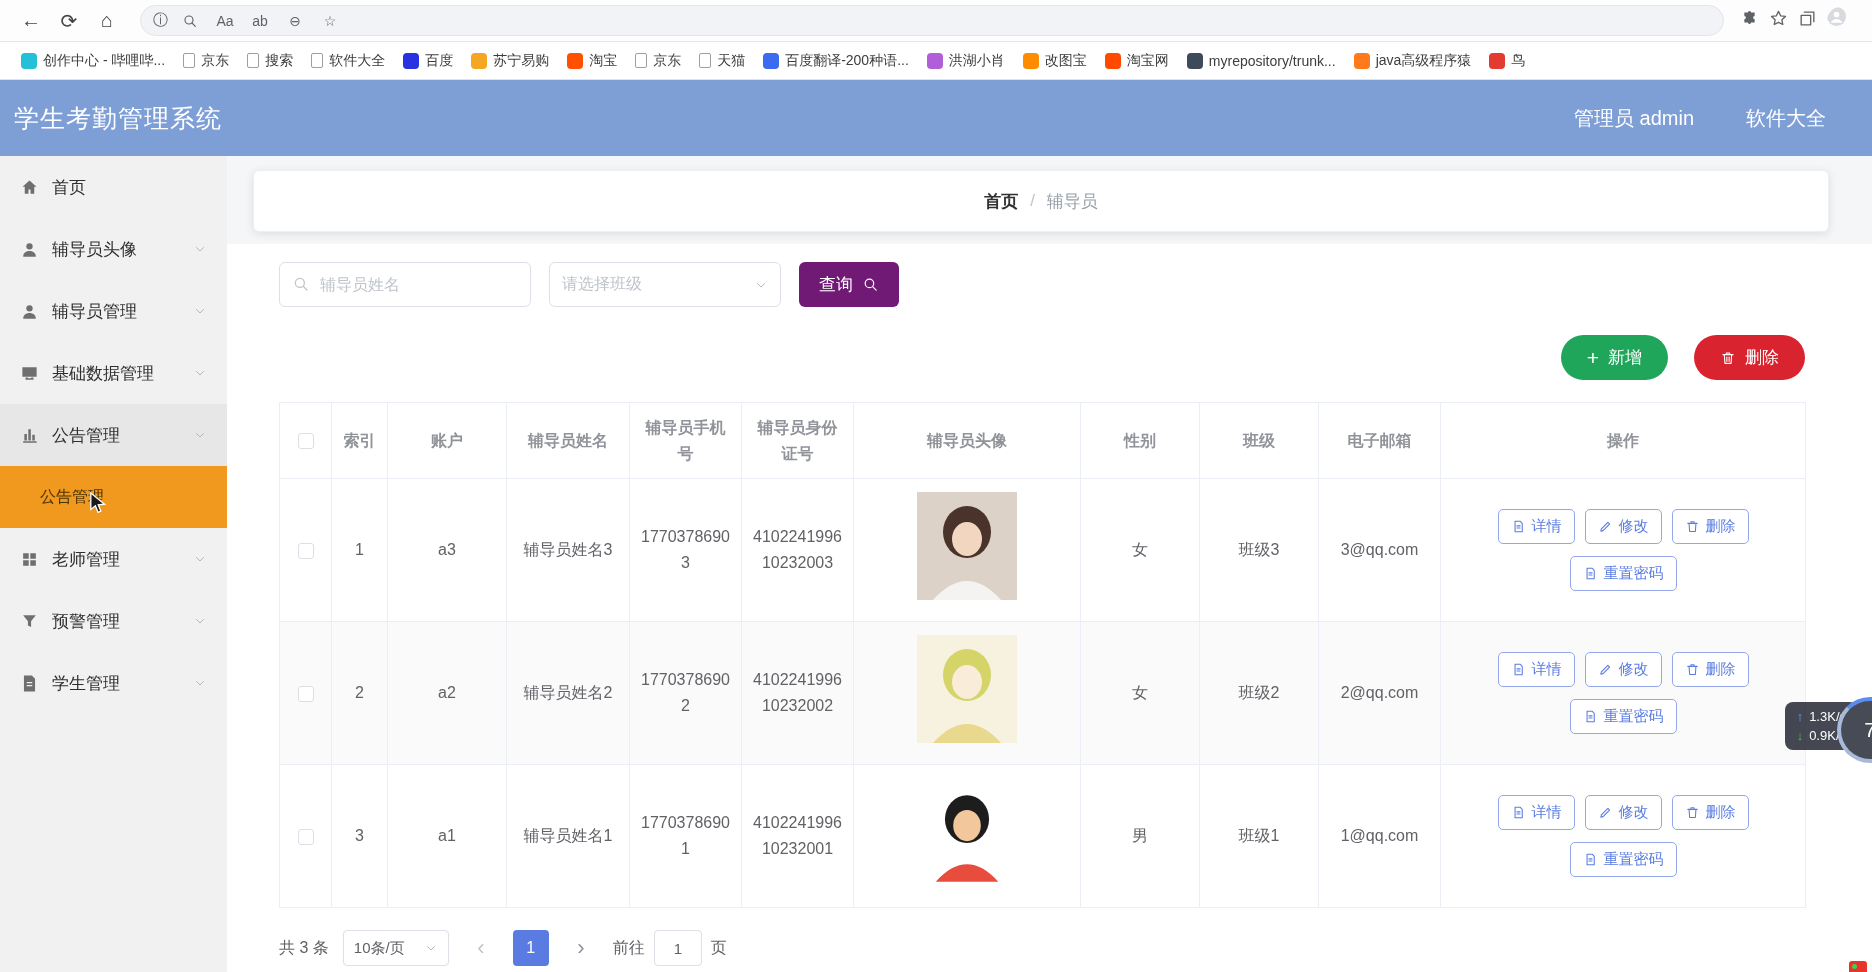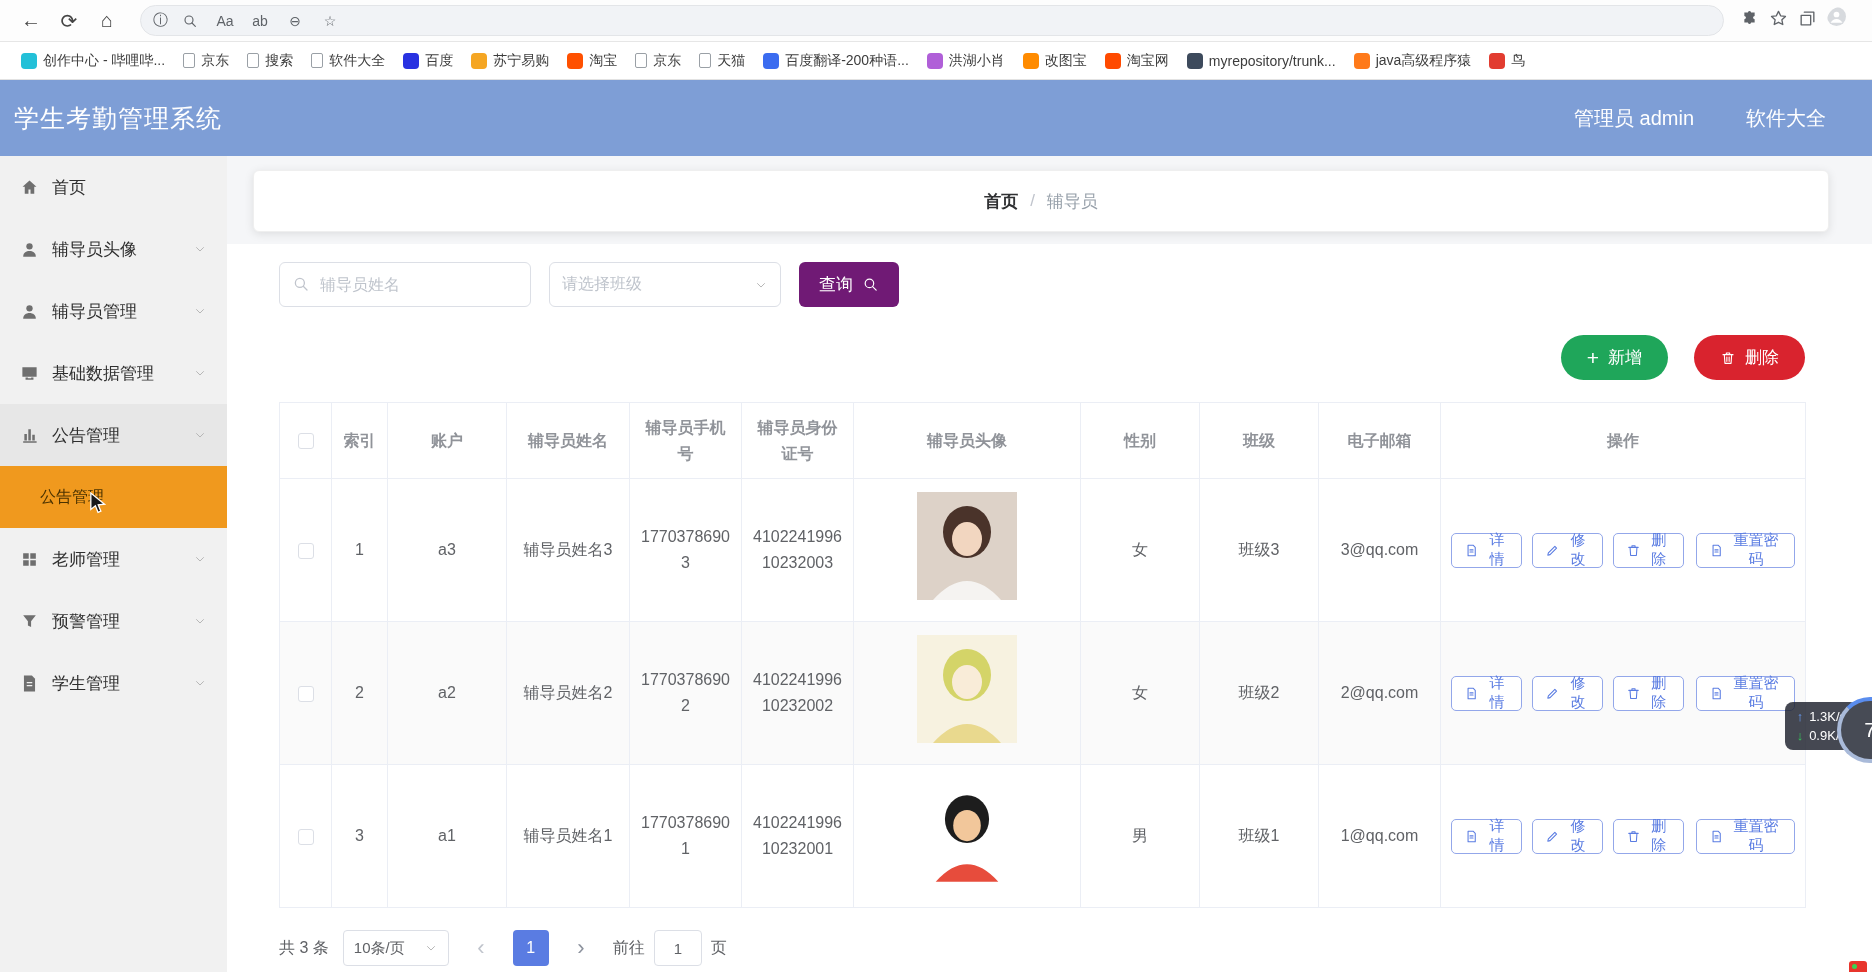--- a/index.html
+++ b/index.html
@@ -67,21 +67,21 @@
 
   .table-wrap{margin:22px 67px 0 52px}
   table{border-collapse:collapse;table-layout:fixed;width:1526px;font-size:16px;color:#606266}
   th,td{border:1px solid #ebeef5;text-align:center;vertical-align:middle;padding:8px 10px;line-height:1.6}
   th{height:76px;color:#909399;font-weight:600}
   td{word-break:break-all}
   tbody tr{height:143px;background:#fff}
   tbody tr.striped{background:#fafafa}
   .cb{display:inline-block;width:16px;height:16px;border:1px solid #dcdfe6;border-radius:3px;background:#fff;vertical-align:middle;cursor:pointer}
 
-  .ops{display:flex;flex-direction:row;gap:12px;align-items:center}
+  .ops{display:flex;flex-direction:column;gap:12px;align-items:center}
   .ops-row{display:flex;gap:10px;justify-content:center}
   .op-btn{display:inline-flex;align-items:center;gap:6px;height:35px;padding:0 12px;border:1px solid #93a7ea;border-radius:5px;color:#5a7ce2;background:#fff;font-size:15px}
   .op-ic{width:15px;height:15px;fill:none;stroke:currentColor;stroke-width:1.7;stroke-linecap:round;stroke-linejoin:round;flex:none}
 
   .pager{margin:22px 0 0 52px;display:flex;align-items:center;gap:14px;font-size:16px;color:#606266}
   .pg-size{width:106px;height:36px;border:1px solid #dcdfe6;border-radius:4px;display:inline-flex;align-items:center;padding:0 10px;color:#606266;font-size:15px;gap:6px;background:#fff}
   .pg-btn{width:36px;height:36px;border-radius:4px;background:#fff;border:none;display:inline-flex;align-items:center;justify-content:center;font-size:22px}
   .pg-prev{color:#c0c4cc}
   .pg-next{color:#8d939e}
   .pg-cur{width:36px;height:36px;border-radius:4px;background:#5a7ce2;color:#fff;display:inline-flex;align-items:center;justify-content:center;font-size:16px;border:none}

